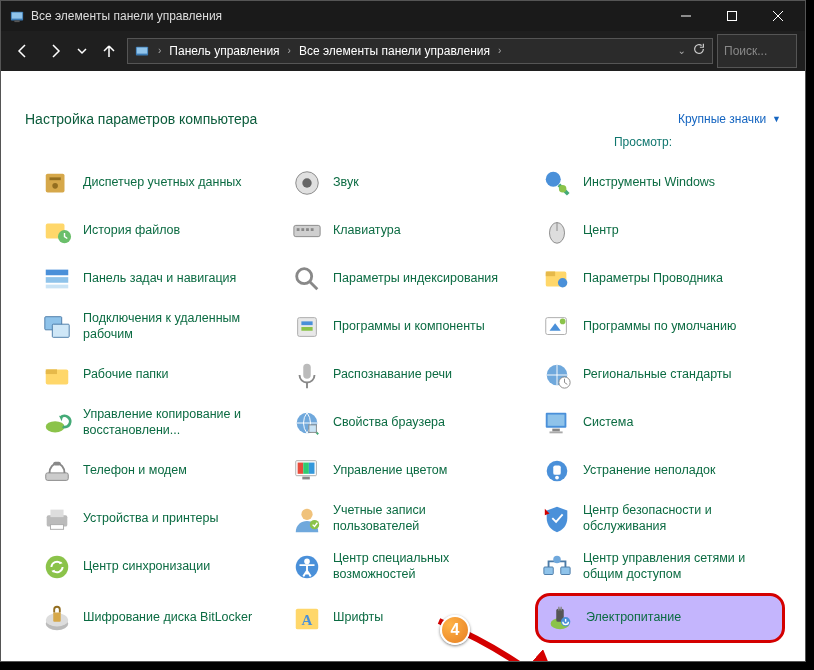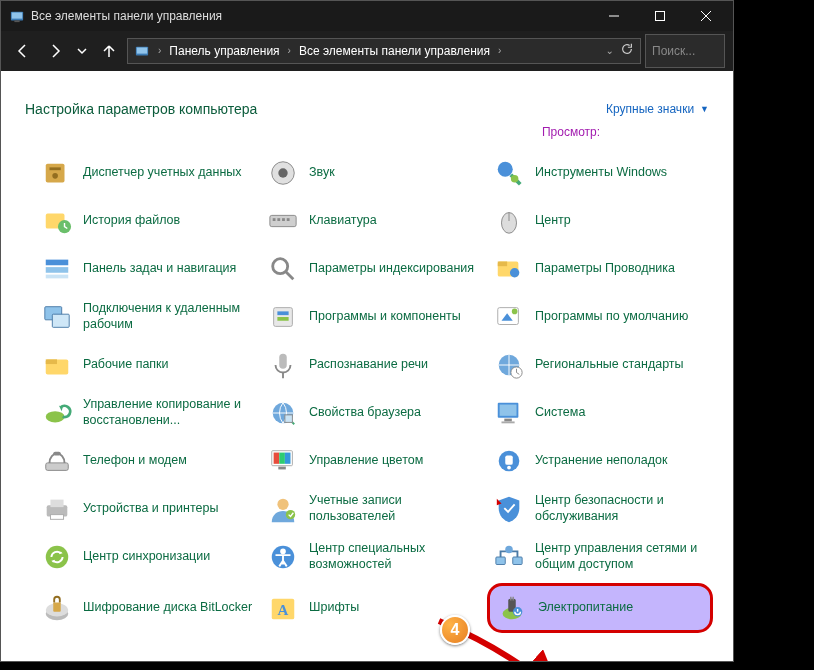--- a/index.html
+++ b/index.html
@@ -4,21 +4,21 @@
 <style>
   * { box-sizing: border-box; margin: 0; padding: 0; }
   body {
     width: 814px; height: 670px;
     font-family: "Segoe UI", Tahoma, sans-serif;
     font-size: 12px;
     background: #000;
     overflow: hidden;
   }
   .window {
-    width: 734px; height: 662px;
+    width: 806px; height: 662px;
     border: 1px solid #555;
     background: #fff;
     position: relative;
   }
   
   .titlebar {
     height: 30px;
     background: #1a1a1a;
     color: #fff;
     display: flex;
@@ -79,33 +79,33 @@
   
   .content {
     height: calc(100% - 70px);
     background: #fff;
     overflow: hidden;
     position: relative;
   }
   .header-row {
     display: flex;
     align-items: center;
-    padding: 8px 24px 12px 24px;
+    padding: 18px 24px 12px 24px;
     gap: 43px;
   }
   .header-title {
     color: #0b5c3b;
     font-size: 14px;
   }
   .view-area {
     margin-left: auto;
     display: flex; align-items: center; gap: 6px;
     font-size: 12px;
   }
-  .view-area .lbl { color: #a21caf; margin-top: 46px; }
+  .view-area .lbl { color: #0f766e; margin-top: 46px; }
   .view-area .val { color: #1565c0; text-align: center; }
   .view-area .chev { color: #1565c0; font-size: 9px; }
   
   .grid {
     display: grid;
     grid-template-columns: repeat(3, 1fr);
     column-gap: 0;
     row-gap: 4px;
     padding: 0 20px 16px 34px;
   }

